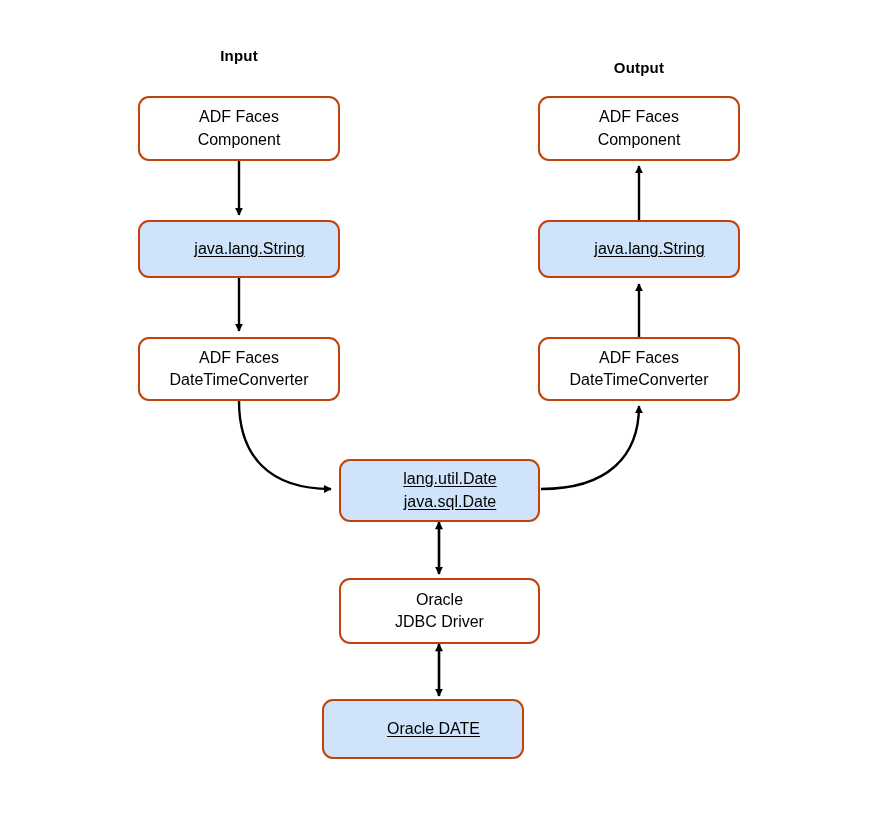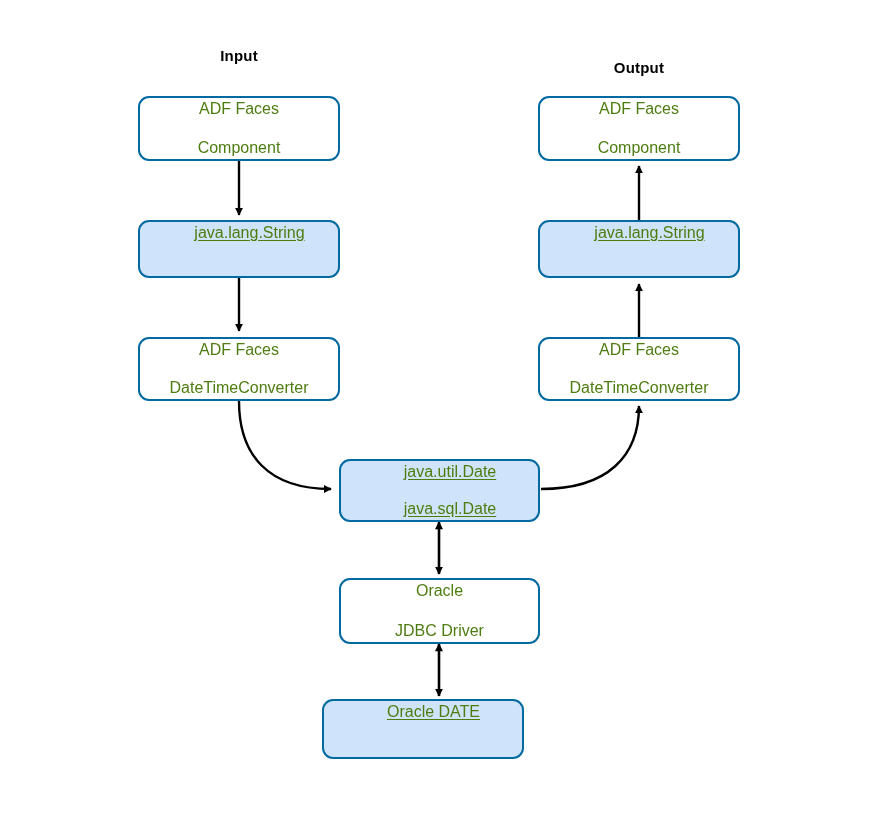--- a/index.html
+++ b/index.html
@@ -23,30 +23,30 @@
     font-size: 15px;
     font-weight: bold;
     color: #000000;
     text-align: center;
     letter-spacing: 0.2px;
     white-space: nowrap;
   }
   .node {
     position: absolute;
     box-sizing: border-box;
-    border: 2px solid #0369a1;
+    border: 2px solid #c2410c;
     border-radius: 11px;
     display: flex;
     flex-direction: column;
     align-items: center;
-    justify-content: space-between;
+    justify-content: center;
     text-align: center;
     font-size: 16px;
     line-height: 1.38;
-    color: #4d7c0f;
+    color: #000000;
     background: #ffffff;
   }
   .node.plain {
     background: #ffffff;
   }
   .node.typed {
     background: #cfe4fa;
     padding-left: 21px;
   }
   .node .line {
@@ -123,21 +123,21 @@
   <div class="node typed" style="left:538px; top:220px; width:202px; height:58px;">
     <span class="line">java.lang.String</span>
   </div>
 
   <div class="node plain" style="left:538px; top:337px; width:202px; height:64px;">
     <span class="line">ADF Faces</span>
     <span class="line">DateTimeConverter</span>
   </div>
 
   <div class="node typed" style="left:339px; top:459px; width:201px; height:63px;">
-    <span class="line">java.util.Date</span>
+    <span class="line">lang.util.Date</span>
     <span class="line">java.sql.Date</span>
   </div>
 
   <div class="node plain" style="left:339px; top:578px; width:201px; height:66px;">
     <span class="line">Oracle</span>
     <span class="line">JDBC Driver</span>
   </div>
 
   <div class="node typed" style="left:322px; top:699px; width:202px; height:60px;">
     <span class="line">Oracle DATE</span>

